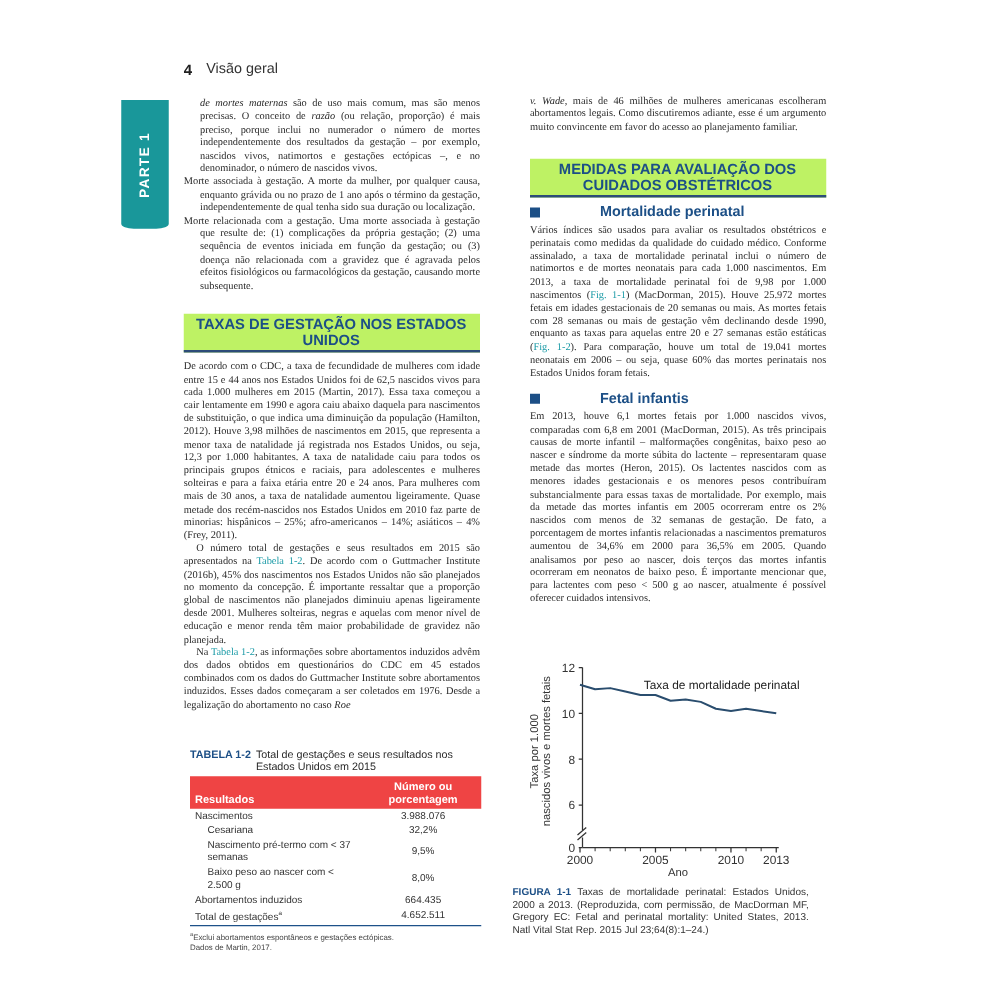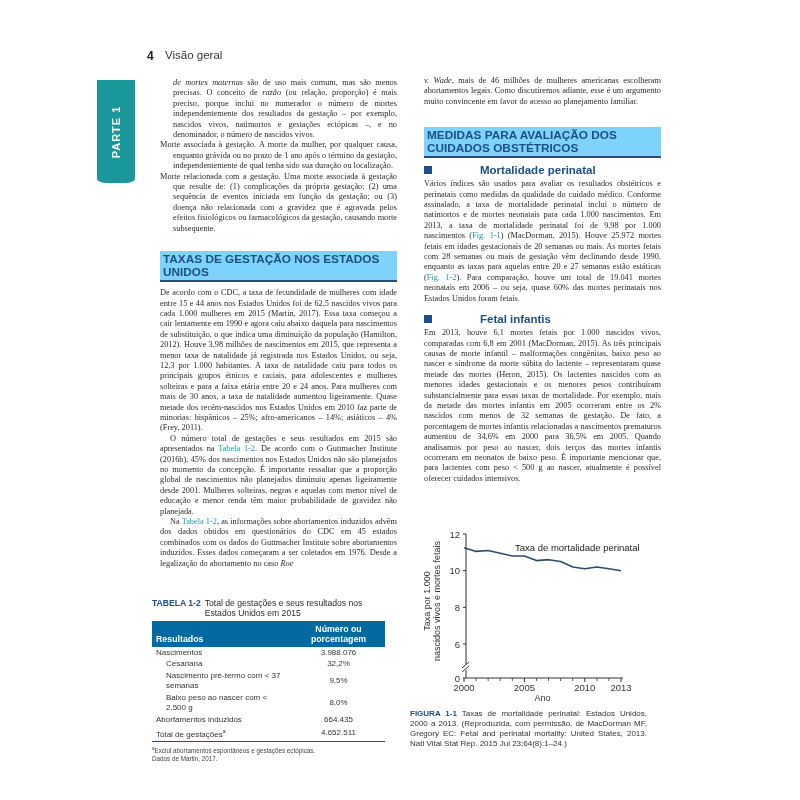--- a/index.html
+++ b/index.html
@@ -3,38 +3,38 @@
 <meta charset="utf-8">
 <style>
   html, body { margin: 0; padding: 0; background: #ffffff; }
   body { width: 800px; height: 800px; position: relative; overflow: hidden; font-family: "Liberation Serif", serif; color: #2a2a2a; }
   .page-num { position: absolute; left: 147px; top: 49px; font: bold 12px "Liberation Sans", sans-serif; color: #222; }
   .running-head { position: absolute; left: 165px; top: 49px; font: 11.5px "Liberation Sans", sans-serif; color: #333; }
   .part-tab { position: absolute; left: 97px; top: 80px; width: 38px; height: 103px; background: #19979a; border-radius: 0 0 10px 10px / 0 0 4px 4px; }
   .part-tab span { position: absolute; left: 50%; top: 50%; transform: translate(-50%, -50%) rotate(-90deg); color: #fff; font: bold 11px "Liberation Sans", sans-serif; letter-spacing: 1px; white-space: nowrap; }
 
   .col { position: absolute; font-size: 8.3px; line-height: 10.4px; text-align: justify; }
-  .col-left { left: 147px; top: 78px; width: 237px; margin-left: 13px; }
+  .col-left { left: 147px; top: 78px; width: 237px; }
   .col-right { left: 424px; top: 76px; width: 237px; }
   p { margin: 0; }
   .indent { text-indent: 10px; }
   .hang { padding-left: 13px; text-indent: -13px; }
   .cont { padding-left: 13px; }
   .link { color: #1a9aa6; }
   i { font-style: italic; }
 
-  .sec-head { background: #7dd3fc; border-bottom: 2px solid #2d4c78; color: #1c4f86; font: bold 11.8px "Liberation Sans", sans-serif; padding: 2px 4px 1px 3px; line-height: 13px; text-align: left; }
+  .sec-head { background: #bef264; border-bottom: 2px solid #2d4c78; color: #1c4f86; font: bold 11.8px "Liberation Sans", sans-serif; padding: 2px 4px 1px 3px; line-height: 13px; text-align: center; }
   .sub-head { color: #1c4f86; font: bold 11.5px "Liberation Sans", sans-serif; margin: 6px 0 3px 0; display: flex; align-items: center; text-align: left; gap: 42px; }
   .sub-head .sq { width: 8px; height: 8px; background: #1c4f86; display: inline-block; margin-right: 6px; }
 
   .table-block { position: absolute; left: 152px; top: 598px; width: 233px; font-family: "Liberation Sans", sans-serif; }
   .tbl-title { font-size: 8.6px; line-height: 10px; display: flex; }
   .tbl-title b { color: #1c4f86; margin-right: 4px; white-space: nowrap; }
   table { border-collapse: collapse; width: 100%; margin-top: 3px; font-size: 8px; }
-  thead th { background: #0369a1; color: #fff; font-weight: bold; padding: 3px 4px; vertical-align: bottom; line-height: 10px; }
+  thead th { background: #ef4444; color: #fff; font-weight: bold; padding: 3px 4px; vertical-align: bottom; line-height: 10px; }
   thead th.l { text-align: left; font-size: 8.8px; }
   thead th.r { text-align: center; font-size: 8.8px; width: 85px; }
   tbody td { padding: 0.5px 4px; line-height: 10.5px; color: #333; }
   tbody td.v { text-align: center; }
   tbody td.sub { padding-left: 14px; }
   tbody tr.last td { border-bottom: 1.5px solid #1d5189; }
   .tbl-notes { font-size: 6.3px; line-height: 8px; color: #444; margin-top: 3px; }
 
   .chart-wrap { position: absolute; left: 415px; top: 527px; width: 230px; height: 180px; }
   .caption { position: absolute; left: 410px; top: 709px; width: 237px; font: 8px "Liberation Sans", sans-serif; line-height: 10px; color: #333; text-align: justify; }

